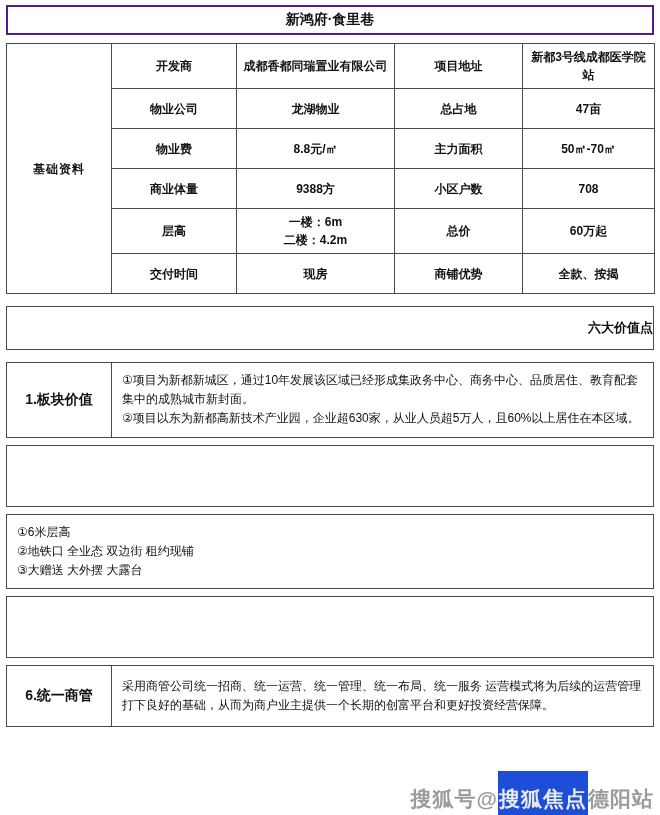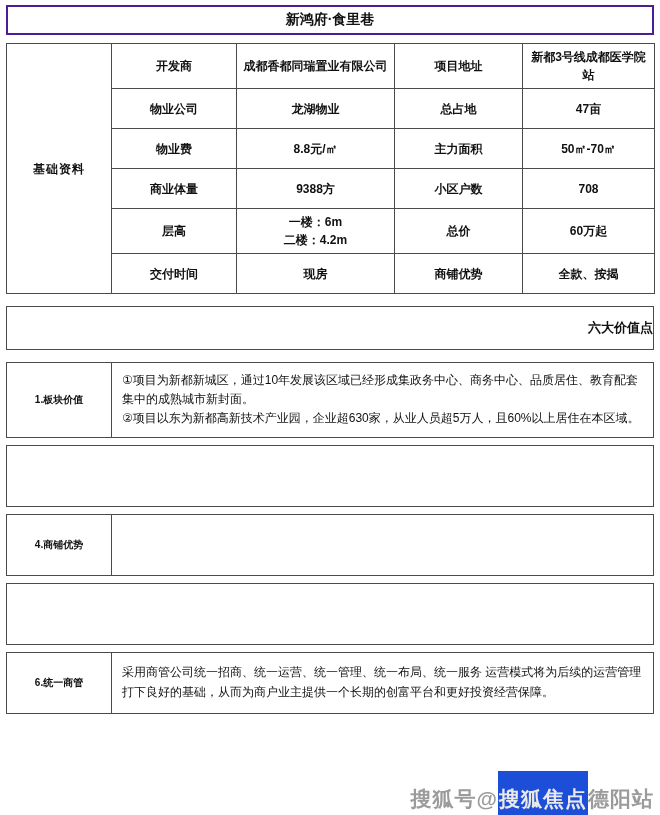--- a/index.html
+++ b/index.html
@@ -57,21 +57,21 @@
     min-height: 62px;
   }
   .vp-label {
     width: 105px;
     flex: 0 0 105px;
     border-right: 1px solid #4a4a4a;
     display: flex;
     align-items: center;
     justify-content: center;
     text-align: center;
-    font-size: 10px;
+    font-size: 14px;
     font-weight: bold;
     padding: 4px 2px;
   }
   .vp-content {
     flex: 1;
     display: flex;
     align-items: center;
     font-size: 12px;
     font-weight: 500;
     line-height: 1.6;
@@ -158,21 +158,23 @@
     <div class="vp-label">1.板块价值</div>
     <div class="vp-content">①项目为新都新城区，通过10年发展该区域已经形成集政务中心、商务中心、品质居住、教育配套集中的成熟城市新封面。
 ②项目以东为新都高新技术产业园，企业超630家，从业人员超5万人，且60%以上居住在本区域。</div>
   </div>
 
 
   <div class="vp-row">
   </div>
 
   <div class="vp-row">
-    <div class="vp-label">4.商铺优势</div>
+    <div class="vp-content">①6米层高
+②地铁口 全业态 双边街 租约现铺
+③大赠送 大外摆 大露台</div>
   </div>
 
   <div class="vp-row">
   </div>
 
   <div class="vp-row">
     <div class="vp-label">6.统一商管</div>
     <div class="vp-content">采用商管公司统一招商、统一运营、统一管理、统一布局、统一服务 运营模式将为后续的运营管理打下良好的基础，从而为商户业主提供一个长期的创富平台和更好投资经营保障。</div>
   </div>
 

